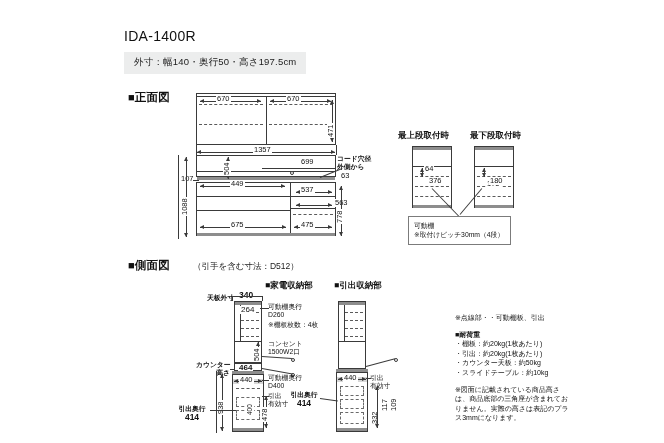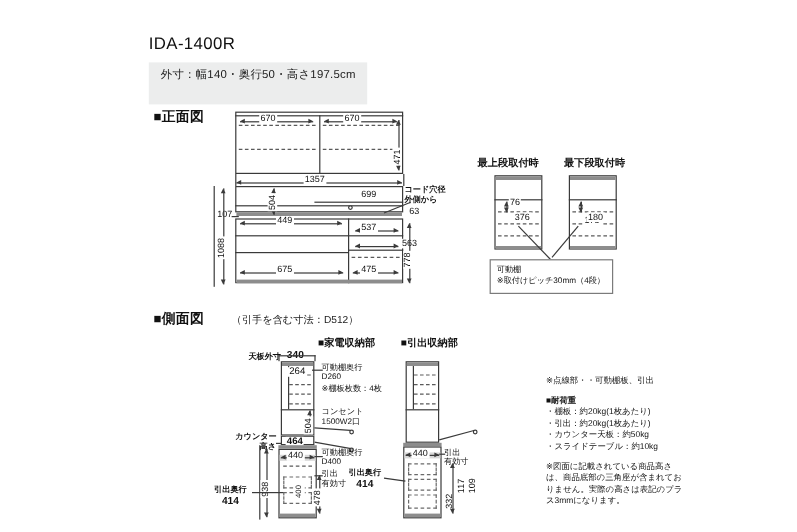--- a/index.html
+++ b/index.html
@@ -20,21 +20,21 @@
   .abs { position: absolute; }
 
   
   #model-title {
     left: 124px; top: 28px;
     font-size: 14px; letter-spacing: .3px; color: #111;
   }
   #dim-banner {
     left: 124px; top: 52px;
     background: #eceded;
-    padding: 4px 10px 18px 10px;
+    padding: 4px 10px 5px 10px;
     font-size: 9.5px; color: #1c1c1c;
     letter-spacing: .2px;
   }
 
   
   .sec-head {
     font-size: 11.5px; font-weight: bold; color: #111;
     letter-spacing: .2px; white-space: nowrap;
   }
   .sec-head .sq { font-size: 11px; }
@@ -225,21 +225,21 @@
 
   <div>
 
     <div class="box" style="left:412px; top:146px; width:40px; height:62px;"></div>
     <div class="ln h1 fill-dark" style="left:413px; top:147px; width:38px; height:3px;"></div>
     <div class="ln h1" style="left:412px; top:166px; width:40px;"></div>
     <div class="dash-h" style="left:415px; top:176px; width:34px;"></div>
     <div class="dash-h" style="left:415px; top:186px; width:34px;"></div>
     <div class="dash-h" style="left:415px; top:196px; width:34px;"></div>
     <div class="ln h1 fill-dark" style="left:413px; top:205px; width:38px; height:3px;"></div>
-    <div class="dim" style="left:424px; top:165px;">76</div>
+    <div class="dim" style="left:424px; top:165px;">64</div>
     <div class="arrowv" style="left:422px; top:168px; height:9px;"></div>
     <div class="dim" style="left:428px; top:177px;">376</div>
 
     <div class="box" style="left:474px; top:146px; width:40px; height:62px;"></div>
     <div class="ln h1 fill-dark" style="left:475px; top:147px; width:38px; height:3px;"></div>
     <div class="ln h1" style="left:474px; top:166px; width:40px;"></div>
     <div class="dash-h" style="left:477px; top:176px; width:34px;"></div>
     <div class="dash-h" style="left:477px; top:186px; width:34px;"></div>
     <div class="dash-h" style="left:477px; top:196px; width:34px;"></div>
     <div class="ln h1 fill-dark" style="left:475px; top:205px; width:38px; height:3px;"></div>

